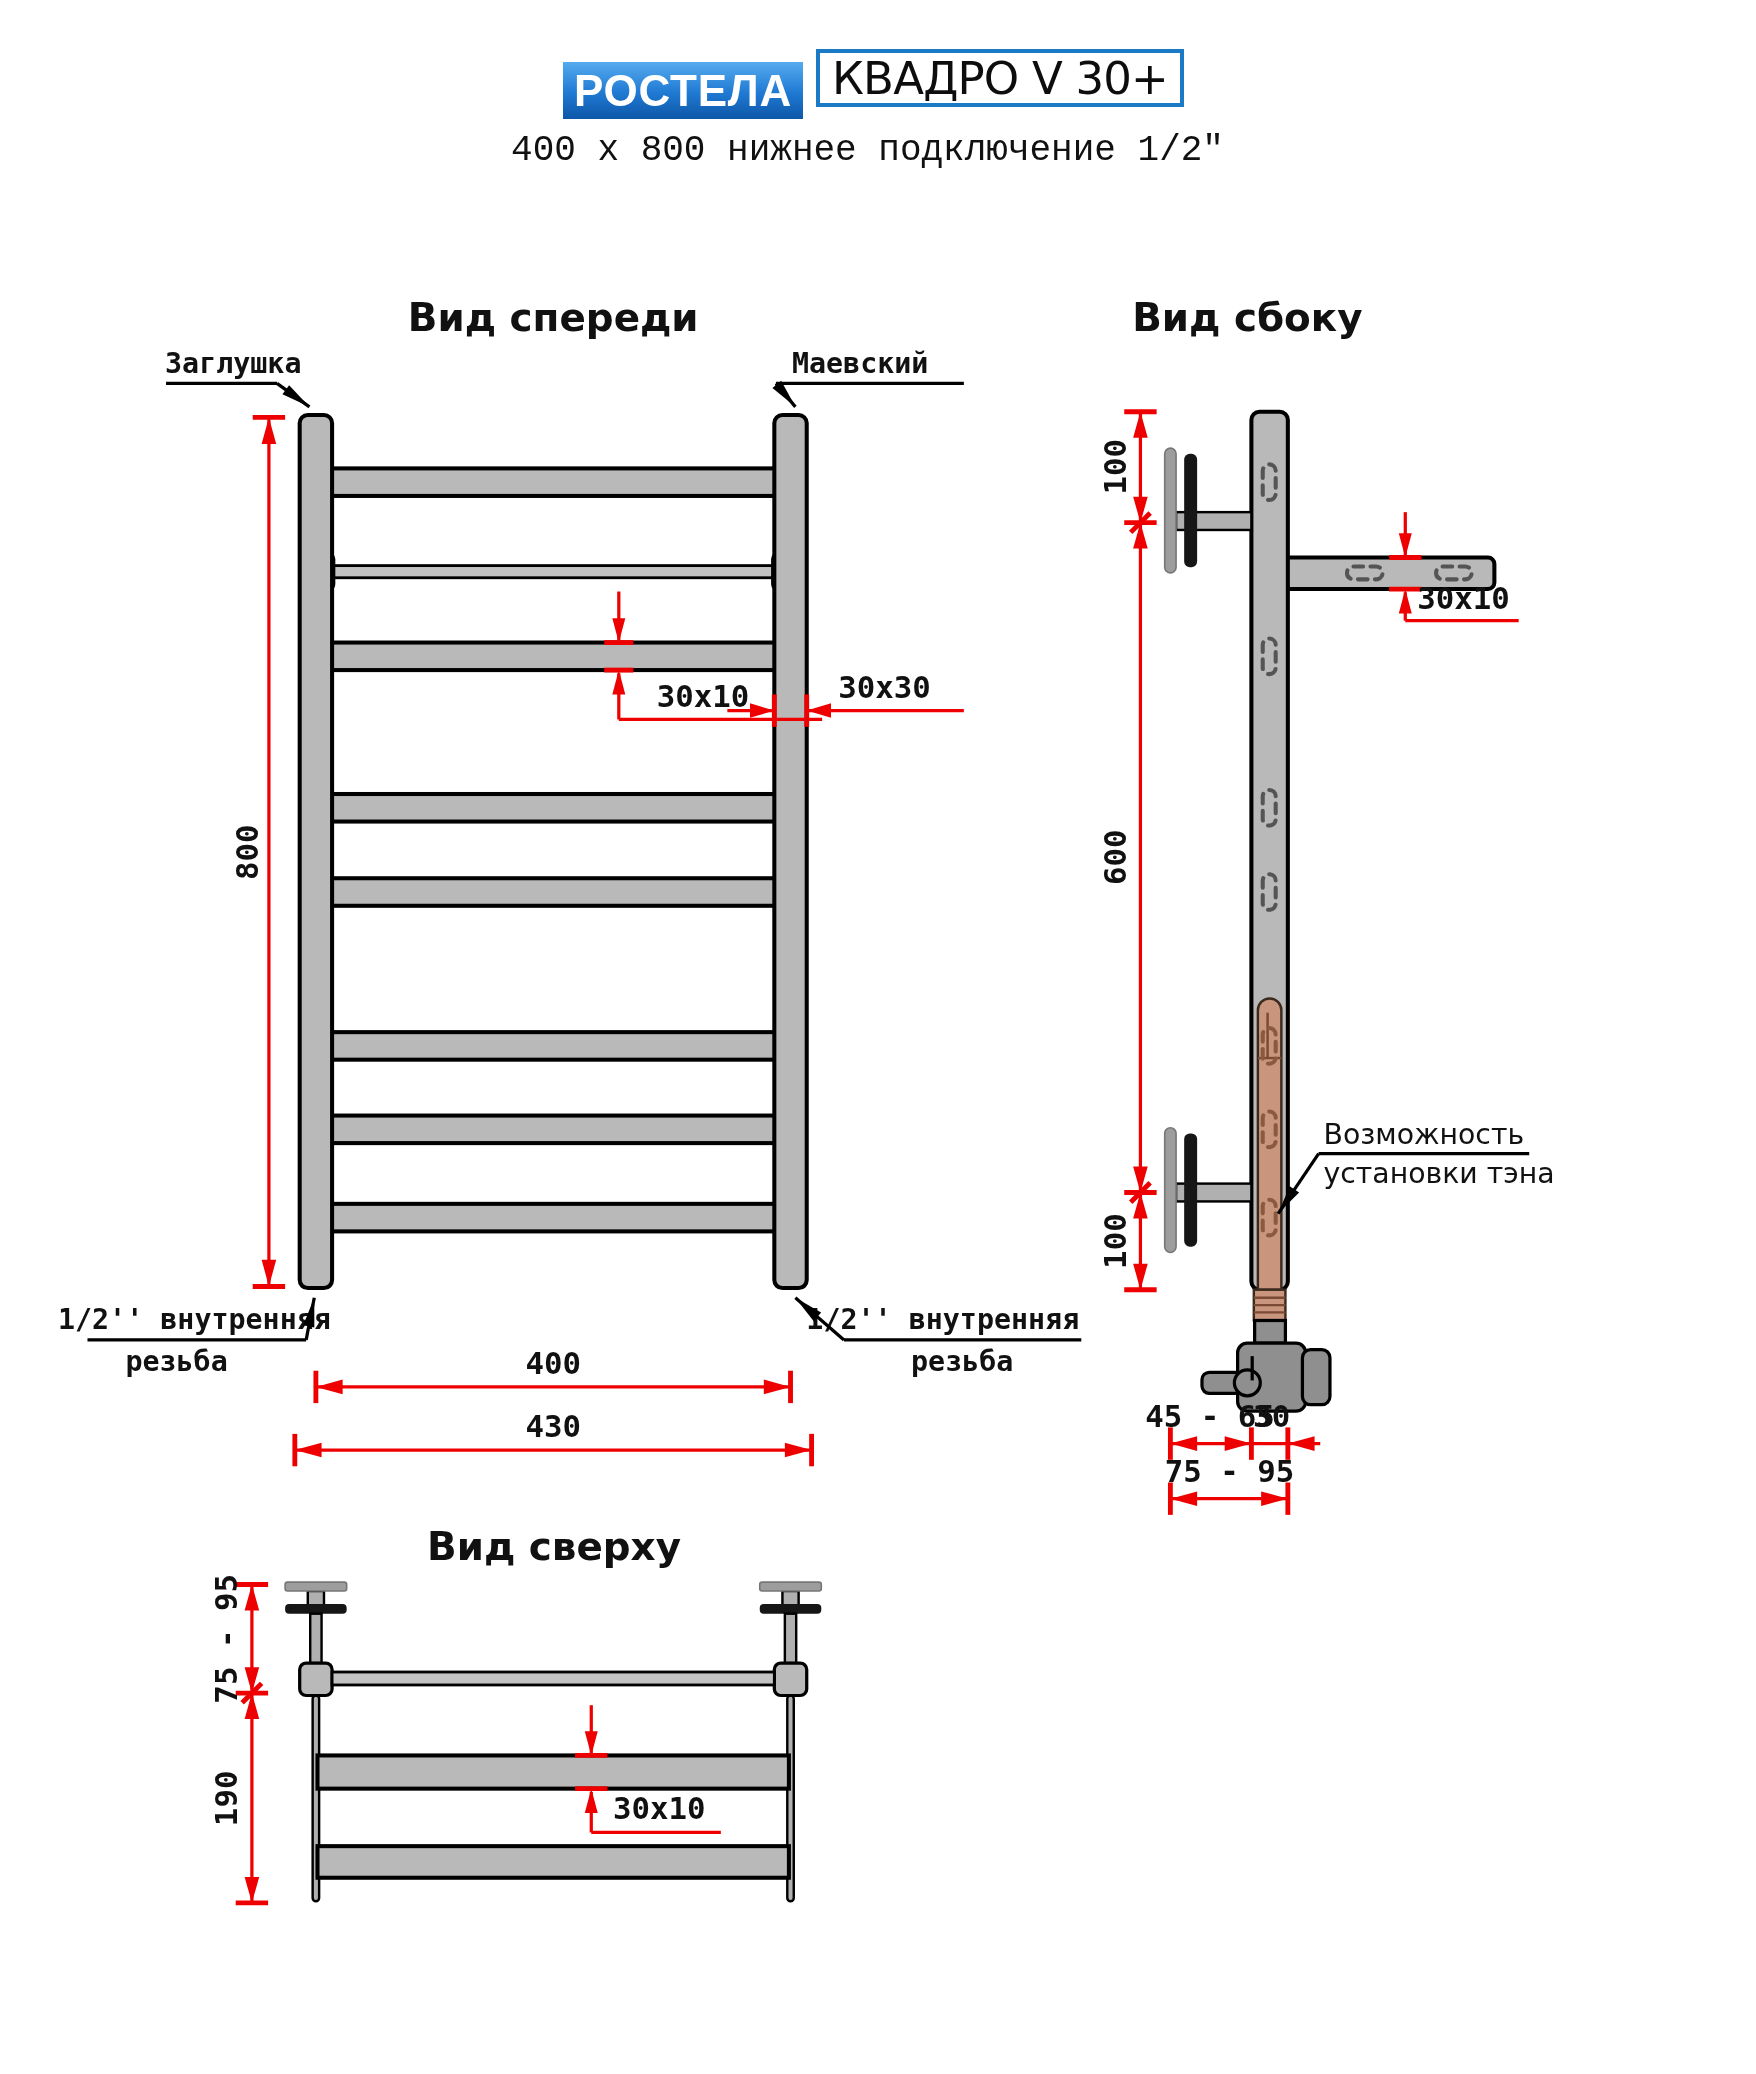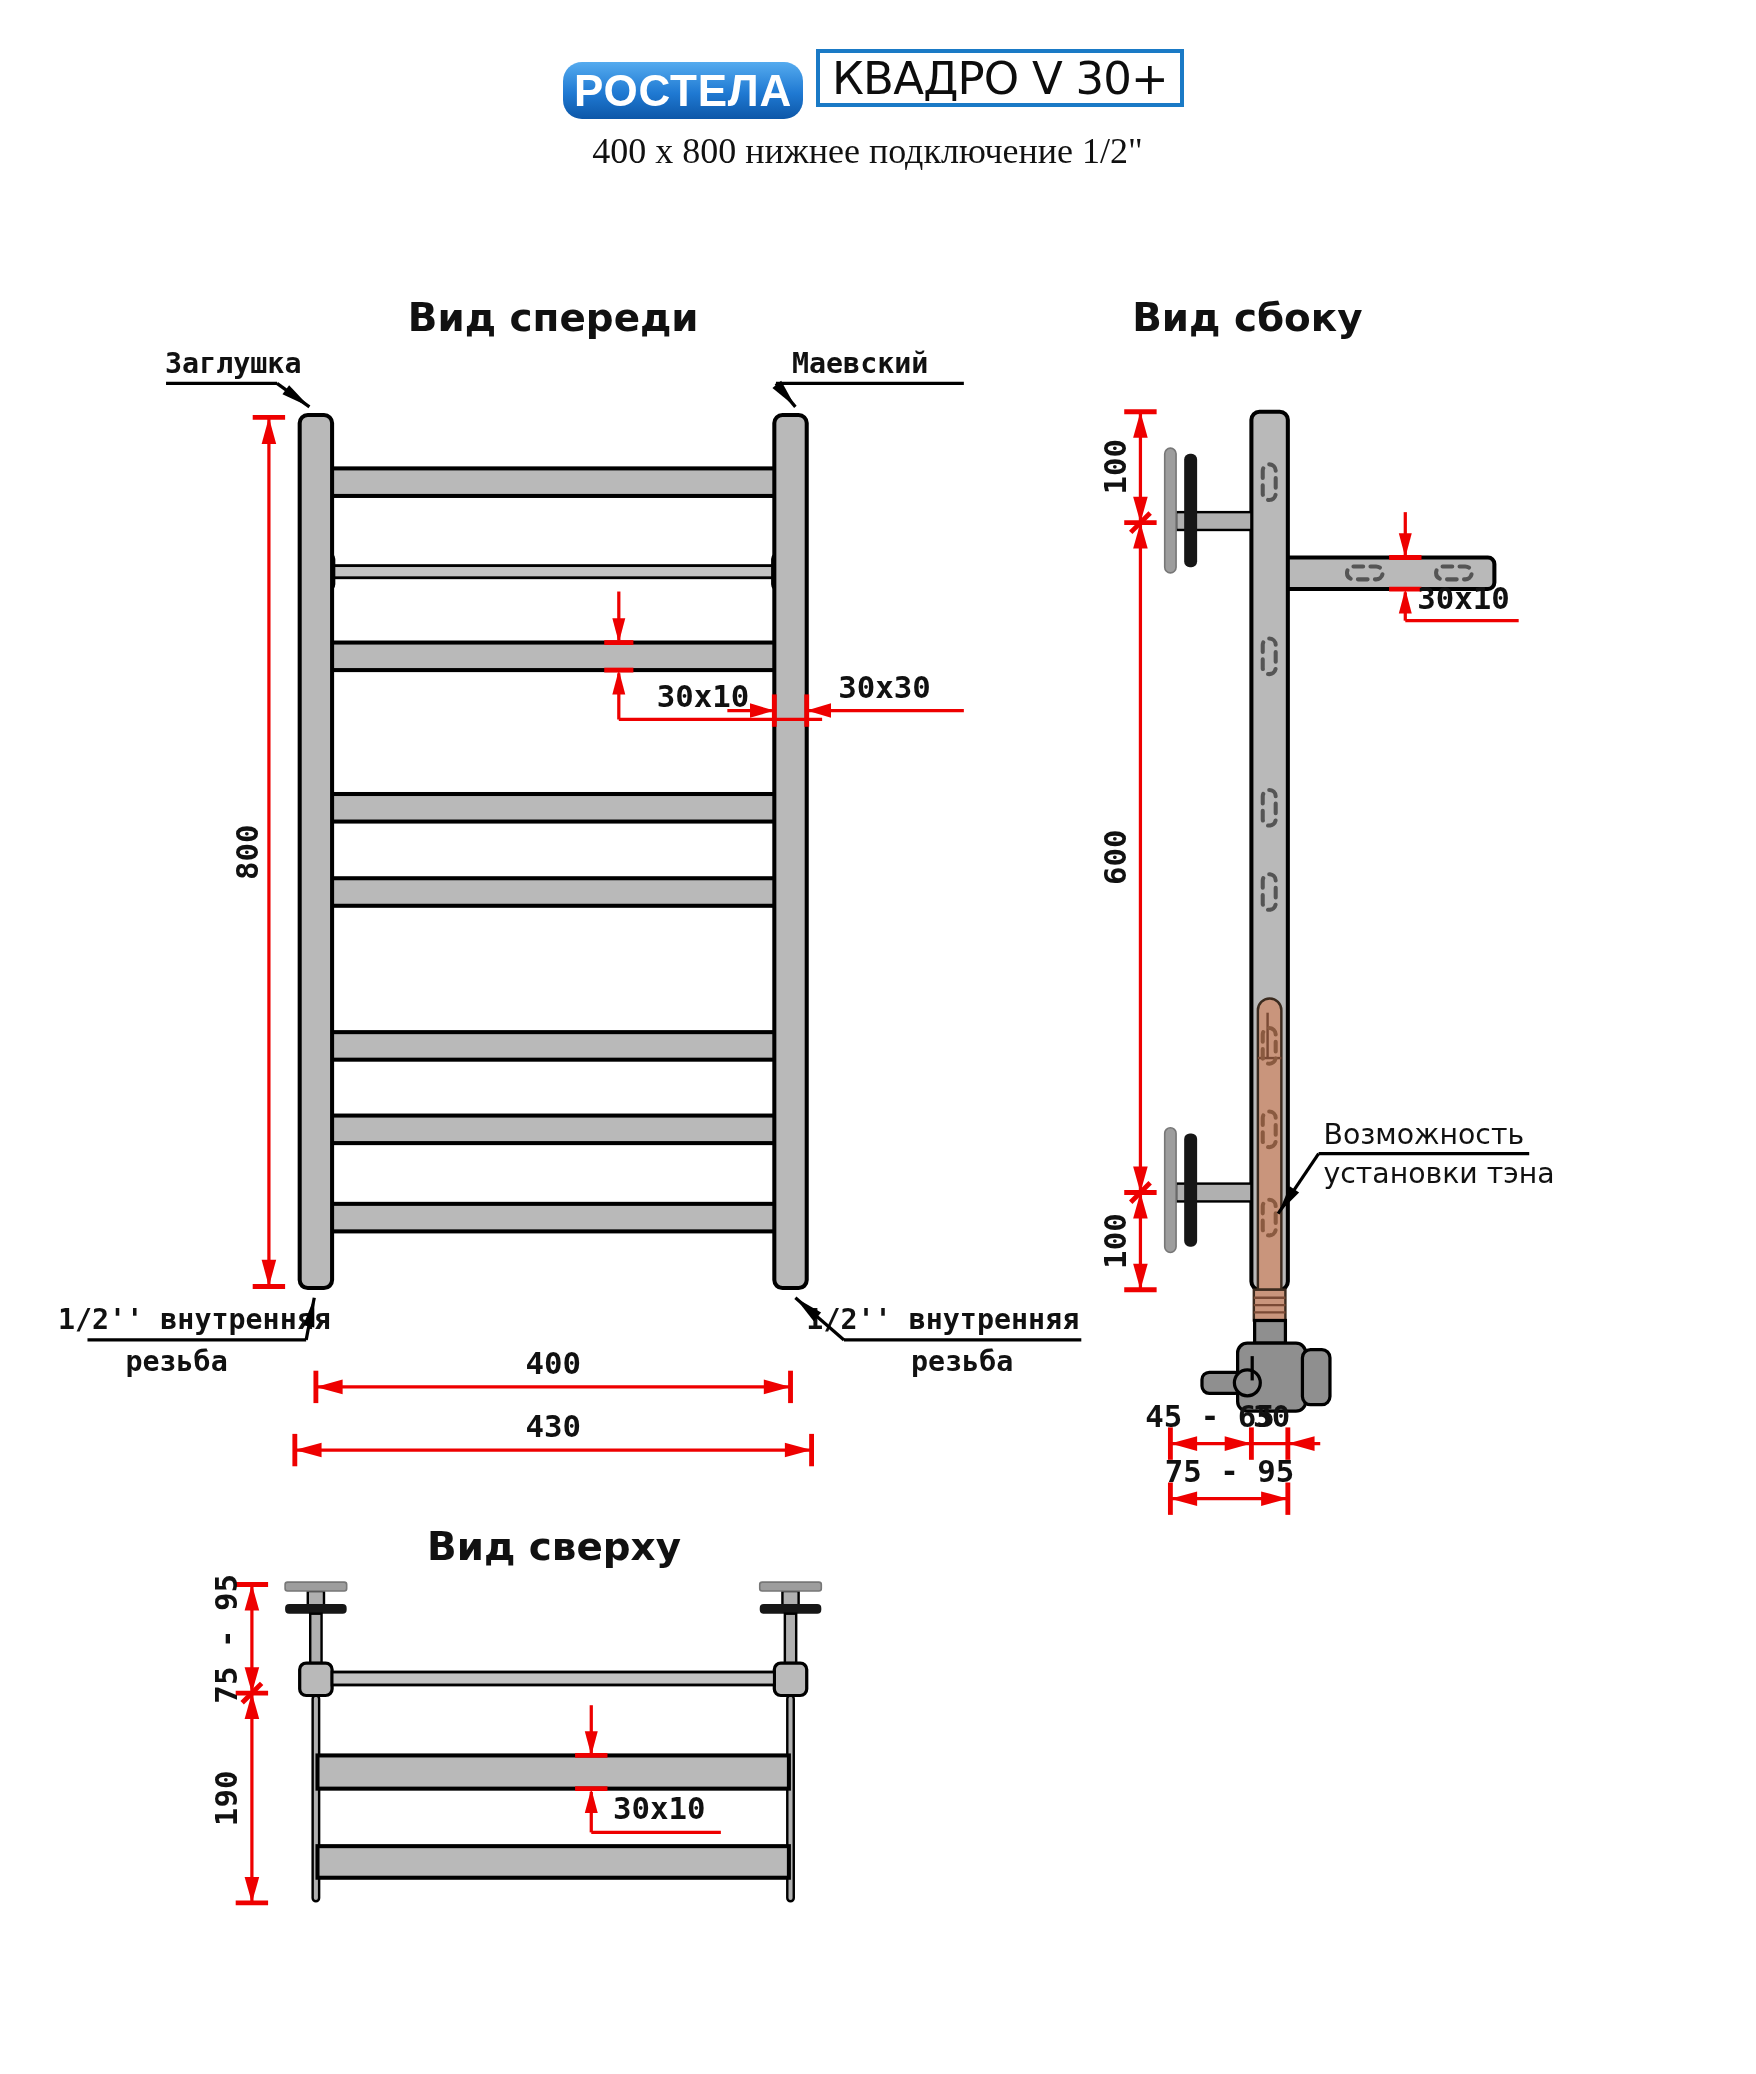--- a/index.html
+++ b/index.html
@@ -27,28 +27,28 @@
   .dim-t{font-family:"DejaVu Sans Mono",monospace;font-weight:bold;font-size:38px;fill:#111;}
   .lbl-t{font-family:"DejaVu Sans Mono",monospace;font-weight:bold;font-size:35px;fill:#111;}
   .note-t{font-family:"DejaVu Sans",sans-serif;font-size:35px;fill:#111;}
   .title-t{font-family:"DejaVu Sans",sans-serif;font-weight:bold;font-size:48px;fill:#111;}
   .mid{text-anchor:middle;}
 
   
   .hdr{position:absolute;top:0;left:0;width:100%;}
   .brand-box{position:absolute;left:563px;top:62px;width:240px;height:57px;
      background:linear-gradient(180deg,#55abef 0%,#1f79d2 55%,#0d57a8 100%);
-     display:flex;align-items:center;justify-content:center;border-radius:19px;}
+     display:flex;align-items:center;justify-content:center;}
   .brand-box span{color:#fff;font-family:"Liberation Sans",sans-serif;font-size:44px;
      font-weight:bold;letter-spacing:0.8px;}
   .model-box{position:absolute;left:816px;top:49px;width:360px;height:50px;
      background:#fff;border:4px solid #1a7ac6;display:flex;align-items:center;justify-content:center;}
   .model-box span{color:#0d0d0d;font-family:"DejaVu Sans",sans-serif;font-size:45px;letter-spacing:-0.8px;}
   .subtitle{position:absolute;left:0;top:130px;width:1735px;text-align:center;
-     font-family:Liberation Serif, serif;font-size:36px;color:#111;}
+     font-family:Liberation Mono, monospace;font-size:36px;color:#111;}
 </style>
 </head>
 <body>
 
 <div class="page">
 
   <div class="hdr">
     <div class="brand-box">
       <span>РОСТЕЛА</span>
     </div>

